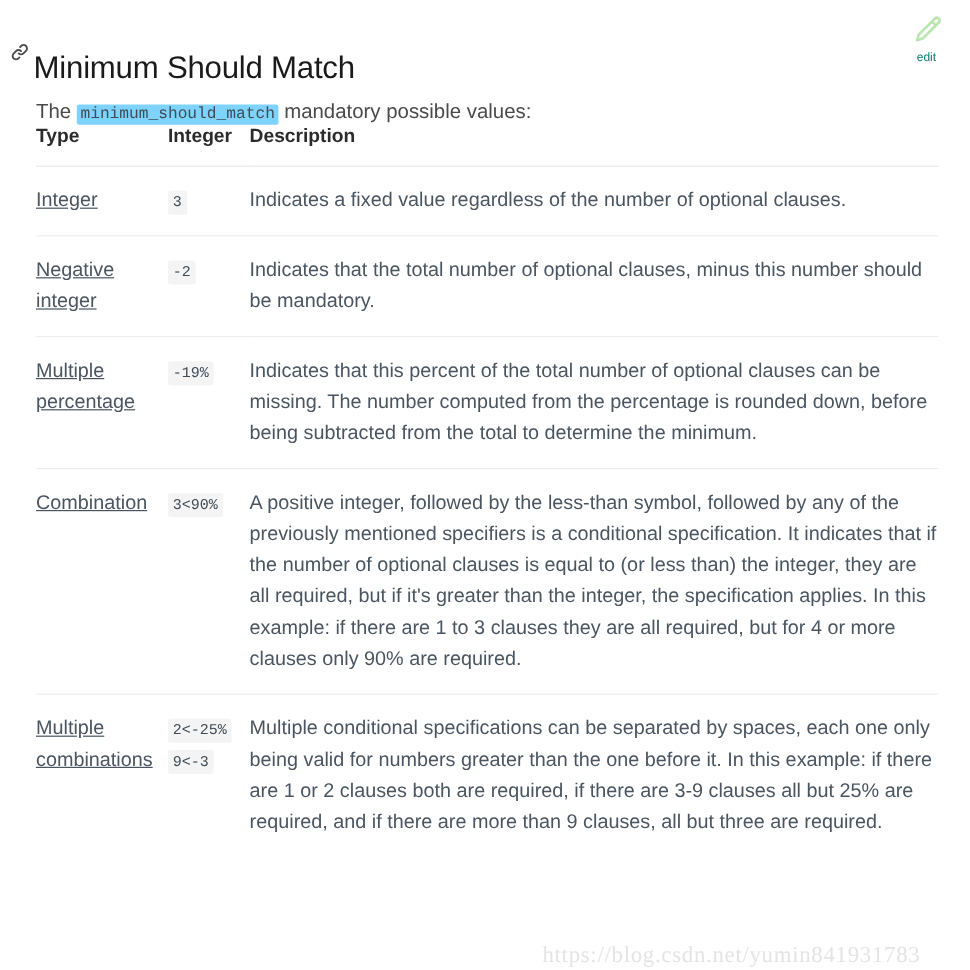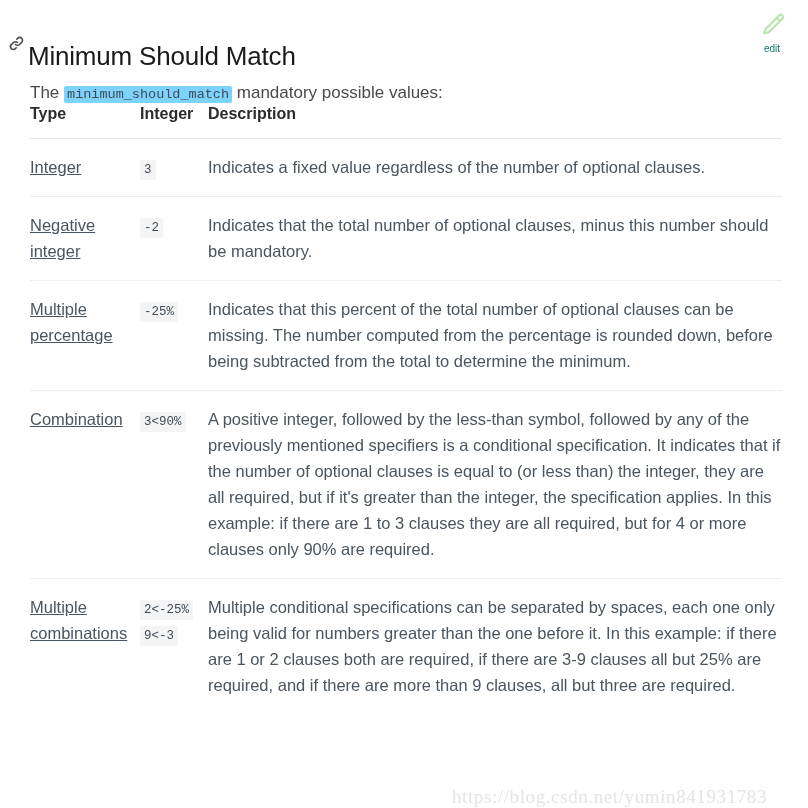--- a/index.html
+++ b/index.html
@@ -209,21 +209,21 @@
           <td><code class="example-code">3</code></td>
           <td>Indicates a fixed value regardless of the number of optional clauses.</td>
         </tr>
         <tr>
           <td class="cell-type">Negative integer</td>
           <td><code class="example-code">-2</code></td>
           <td>Indicates that the total number of optional clauses, minus this number should be mandatory.</td>
         </tr>
         <tr>
           <td class="cell-type">Multiple percentage</td>
-          <td><code class="example-code">-25%</code></td>
+          <td><code class="example-code">-19%</code></td>
           <td>Indicates that this percent of the total number of optional clauses can be missing. The number computed from the percentage is rounded down, before being subtracted from the total to determine the minimum.</td>
         </tr>
         <tr>
           <td class="cell-type">Combination</td>
           <td><code class="example-code">3&lt;90%</code></td>
           <td>A positive integer, followed by the less-than symbol, followed by any of the previously mentioned specifiers is a conditional specification. It indicates that if the number of optional clauses is equal to (or less than) the integer, they are all required, but if it's greater than the integer, the specification applies. In this example: if there are 1 to 3 clauses they are all required, but for 4 or more clauses only 90% are required.</td>
         </tr>
         <tr>
           <td class="cell-type">Multiple combinations</td>
           <td><code class="example-code">2&lt;-25%</code><br><code class="example-code">9&lt;-3</code></td>

